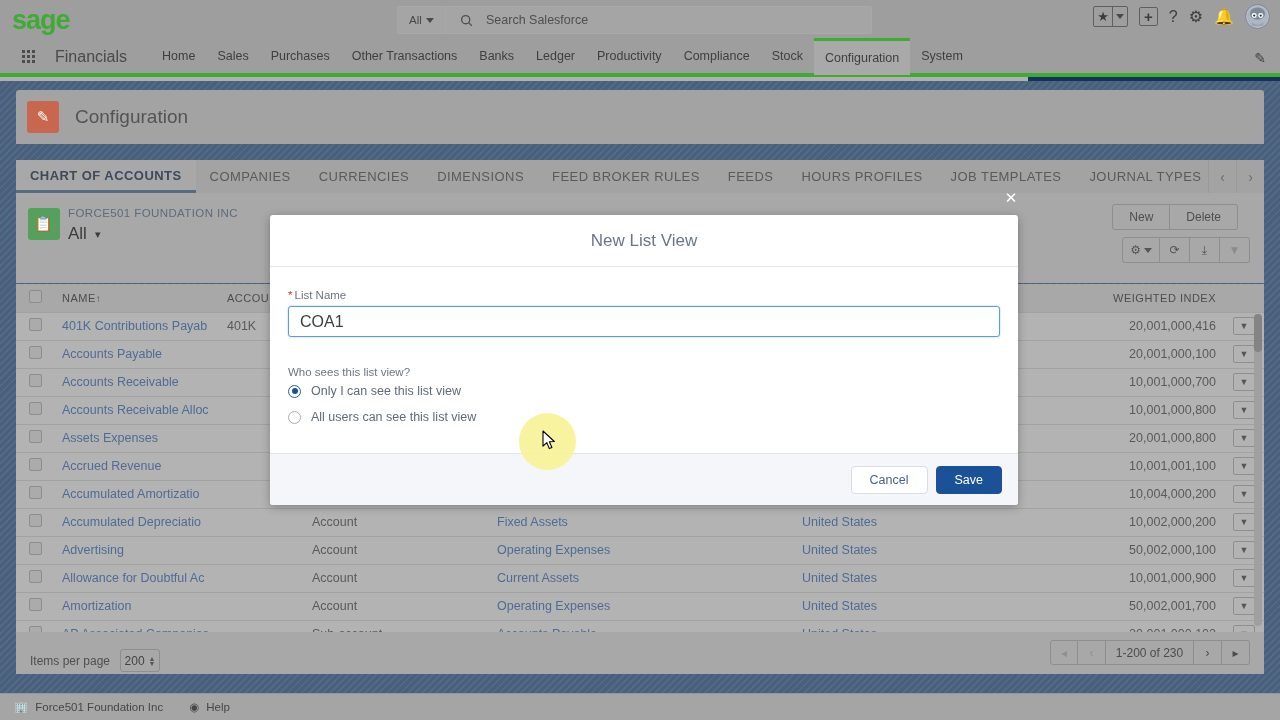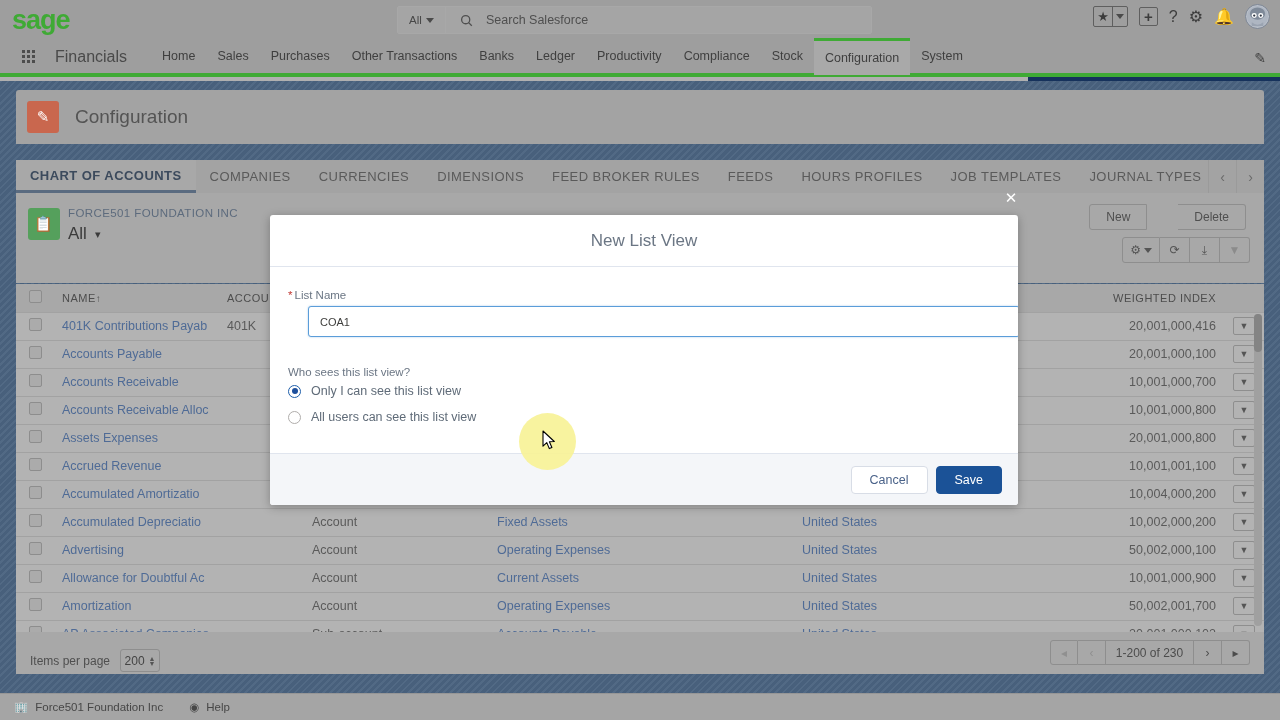--- a/index.html
+++ b/index.html
@@ -173,23 +173,22 @@
   .lv-sub {
     position: absolute; left: 52px; top: 14px;
     font-size: 11.5px; letter-spacing: .4px; color: #5d6b7d;
   }
   .lv-name {
     position: absolute; left: 52px; top: 31px;
     font-size: 17px; color: #3b3b3b;
     display: flex; align-items: center; gap: 8px;
   }
   .btn-newdel {
-    position: absolute; right: 18px; top: 11px;
+    position: absolute; right: 26px; top: 11px;
     display: flex;
-    gap: 31px;
   }
   .btn-newdel button {
     height: 26px; padding: 0 16px;
     background: #a8a8a8; border: 1px solid #8e8e8e;
     font-size: 12px; color: #4f4f4f;
     font-family: inherit; cursor: pointer;
   }
   .btn-newdel button:first-child { border-radius: 3px 0 0 3px; }
   .btn-newdel button:last-child { border-radius: 0 3px 3px 0; border-left: none; }
   .iconrow {
@@ -313,26 +312,25 @@
     display: flex; align-items: center; justify-content: center;
   }
   .mod-title { font-size: 17px; color: #6b7684; }
   .mod-body { padding: 22px 18px 0 18px; }
   .fld-label { font-size: 11.5px; color: #6b7684; margin-bottom: 5px; }
   .req { color: #c23934; margin-right: 2px; }
   .fld-input {
     width: 712px; height: 31px;
     border: 1px solid #5b9dd9; border-radius: 3px;
     box-shadow: 0 0 2px rgba(91,157,217,.55);
-    font-size: 11px; color: #3e3e3c;
+    font-size: 16px; color: #3e3e3c;
     padding: 0 11px;
     font-family: inherit;
     outline: none;
     background: #fff;
-    margin-left: 20px;
   }
   .who {
     margin-top: 29px;
     font-size: 11.5px; color: #6b7684;
   }
   .radios { margin-top: 0; }
   .radio-row {
     display: flex; align-items: center; gap: 10px;
     height: 26px; font-size: 12.5px; color: #5f6b78;
   }

